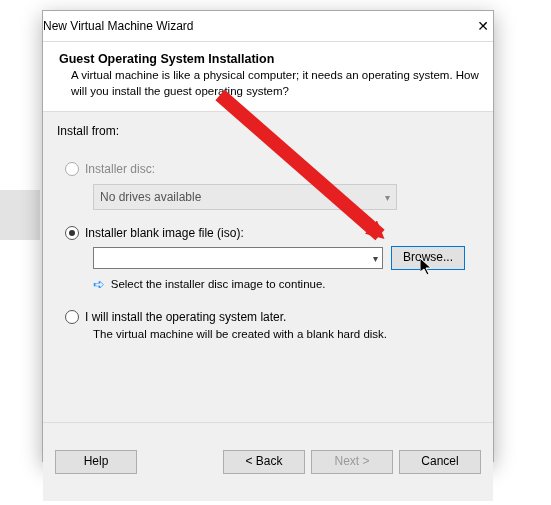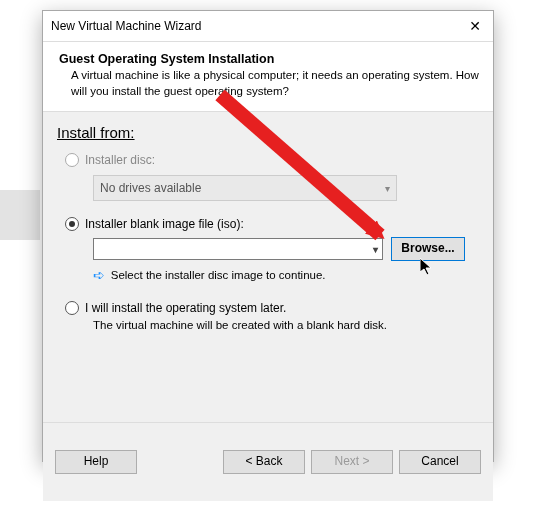--- a/index.html
+++ b/index.html
@@ -28,21 +28,21 @@
   width: 450px;
   height: 450px;
   background: #fff;
   border: 1px solid #a8a8a8;
   box-shadow: 0 6px 20px rgba(0,0,0,0.3);
 }
 .titlebar {
   height: 30px;
   display: flex;
   align-items: center;
-  padding: 0 8px;
+  padding: 0 0;
   border-bottom: 1px solid #ddd;
 }
 .titlebar .title {
   flex: 1;
   font-size: 12px;
 }
 .titlebar .close {
   width: 20px;
   text-align: center;
   font-size: 14px;
@@ -63,23 +63,22 @@
   padding-left: 12px;
   line-height: 1.35;
 }
 .body {
   background: #f0f0f0;
   padding: 12px 14px 10px 14px;
   height: 310px;
   box-sizing: border-box;
 }
 .section-label {
-  font-size: 15px;
-  margin-bottom: 12px;
-  text-decoration: underline;
+  font-size: 12px;
+  margin-bottom: 24px;
 }
 .option {
   margin: 8px 0 4px 8px;
 }
 .radio-row {
   display: flex;
   align-items: center;
   gap: 6px;
   font-size: 12px;
 }
@@ -113,21 +112,20 @@
   color: #555;
   font-size: 12px;
   justify-content: space-between;
 }
 .drives-combo .chev { color: #888; font-size: 10px; }
 .iso-row {
   margin: 6px 0 4px 28px;
   display: flex;
   gap: 8px;
   align-items: center;
-  font-weight: bold;
 }
 .iso-combo {
   width: 280px;
   height: 20px;
   background: #fff;
   border: 1px solid #7a7a7a;
   display: flex;
   align-items: center;
   justify-content: flex-end;
   padding: 0 4px;

